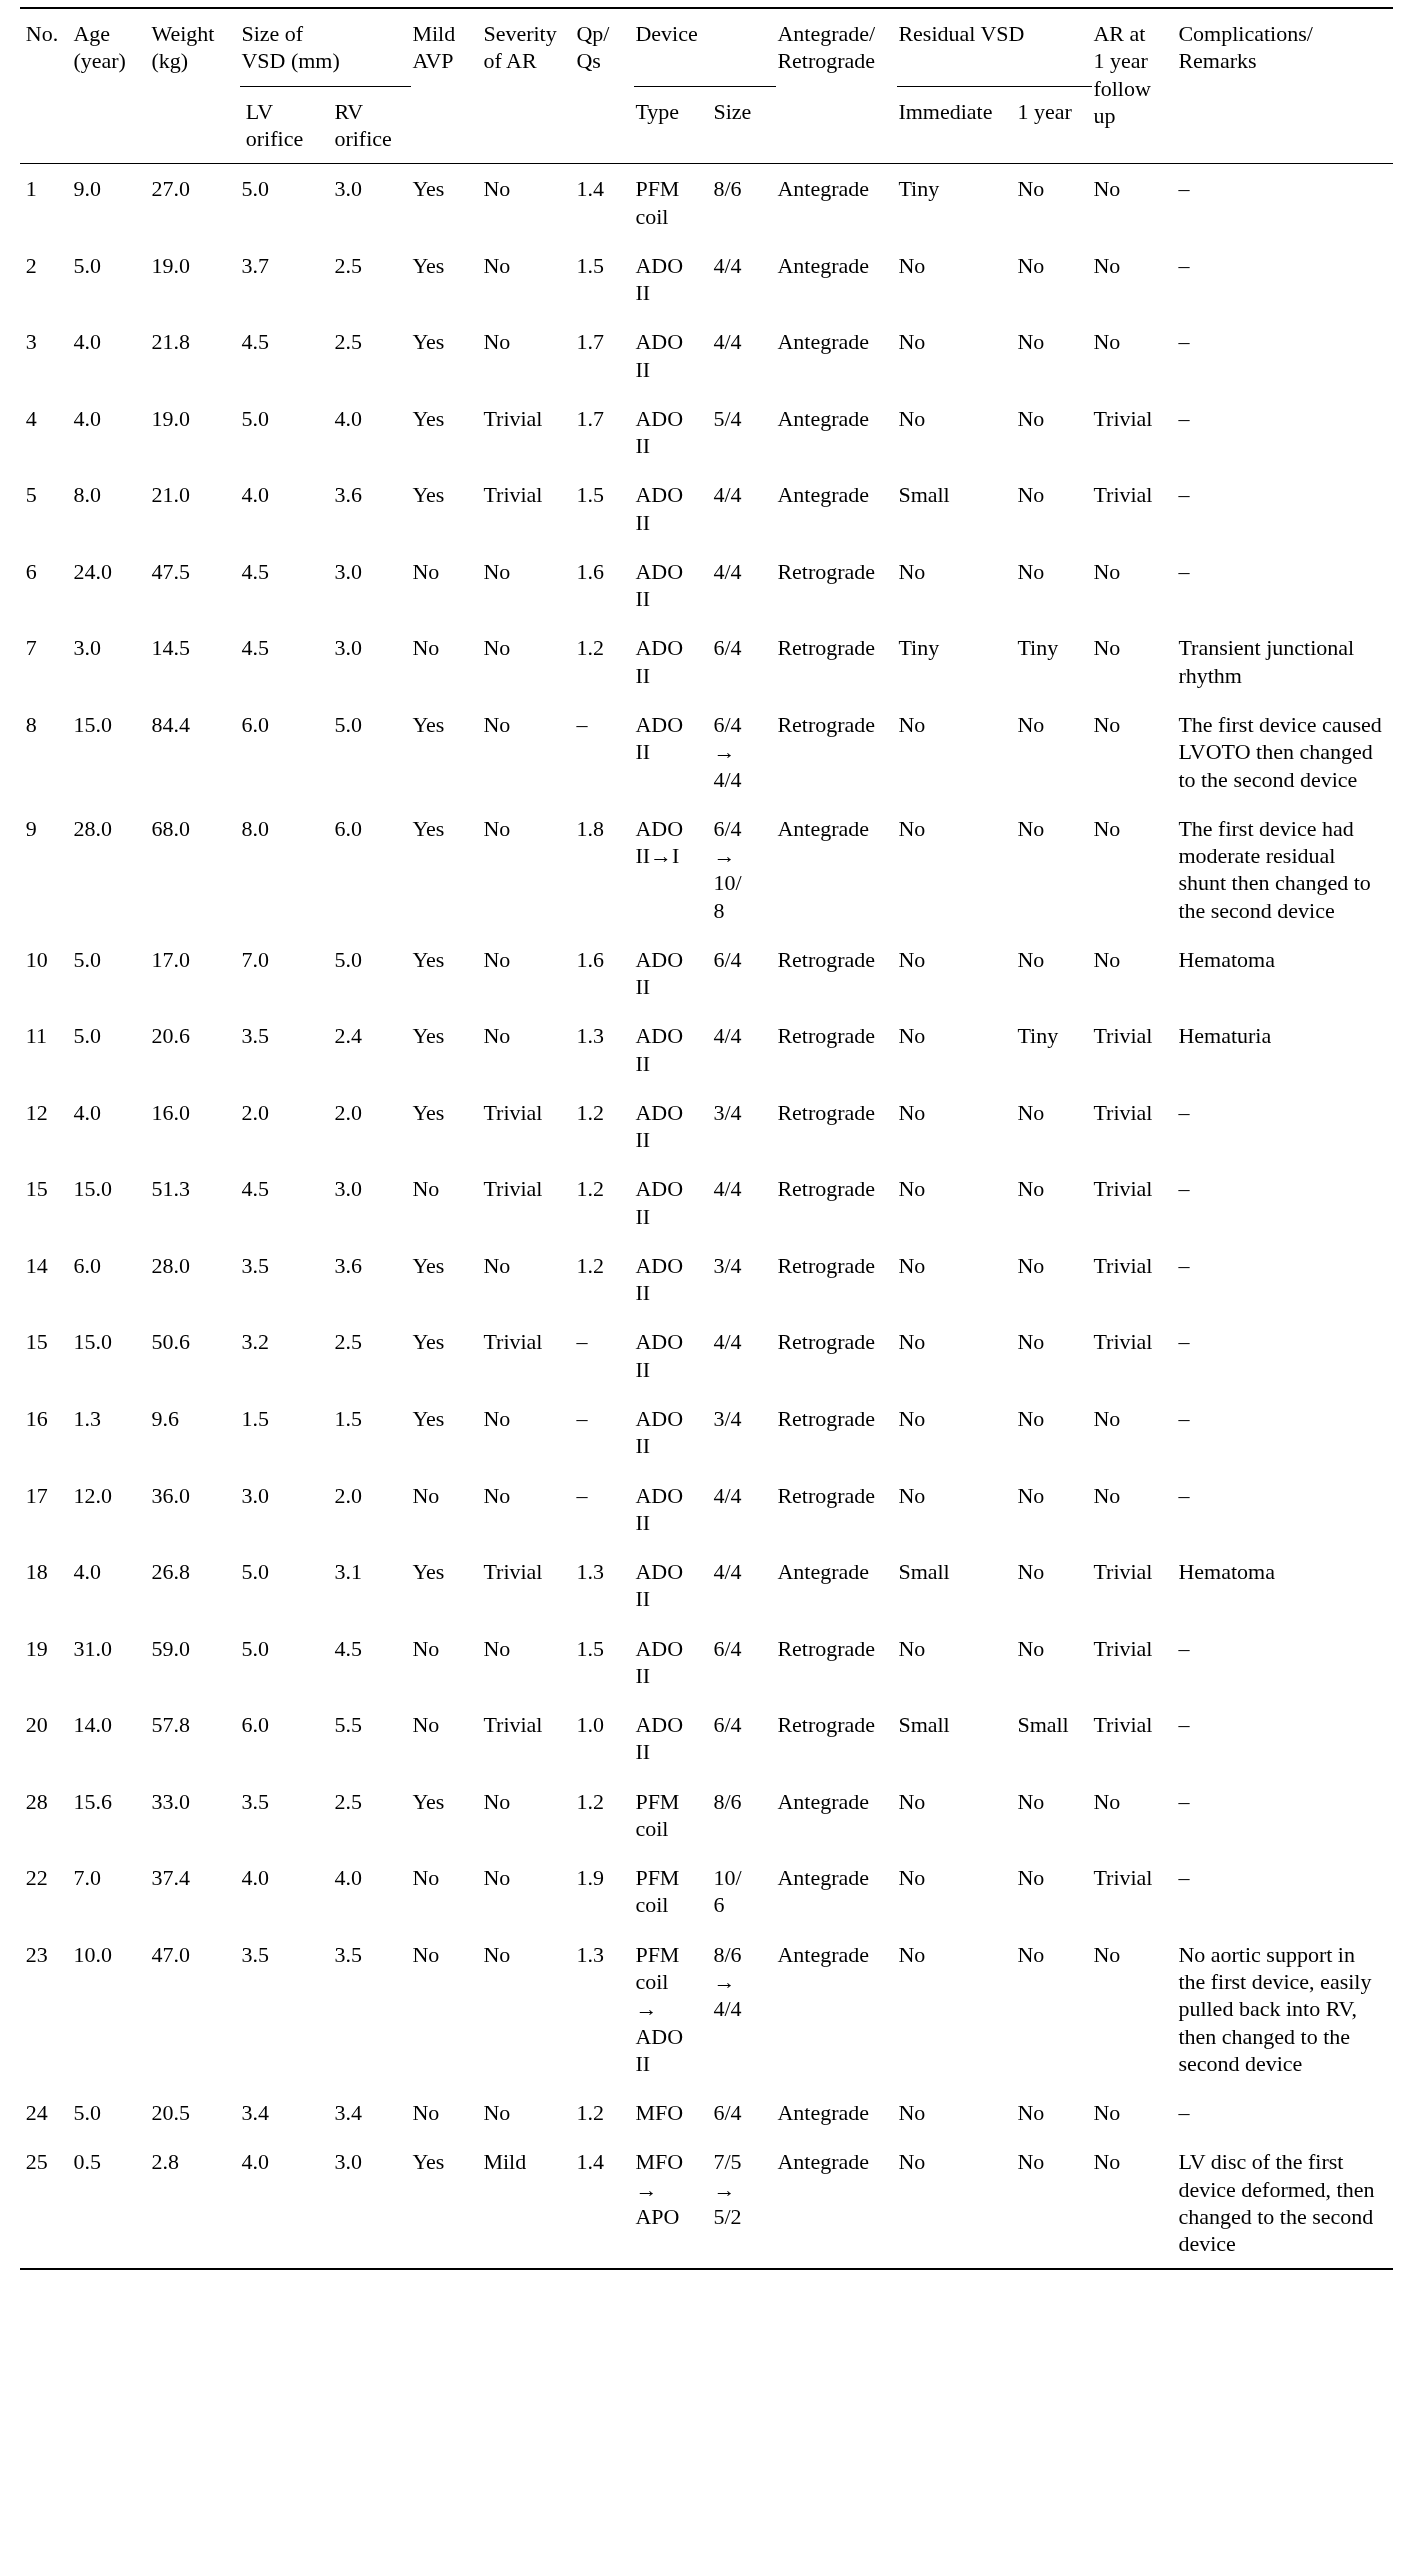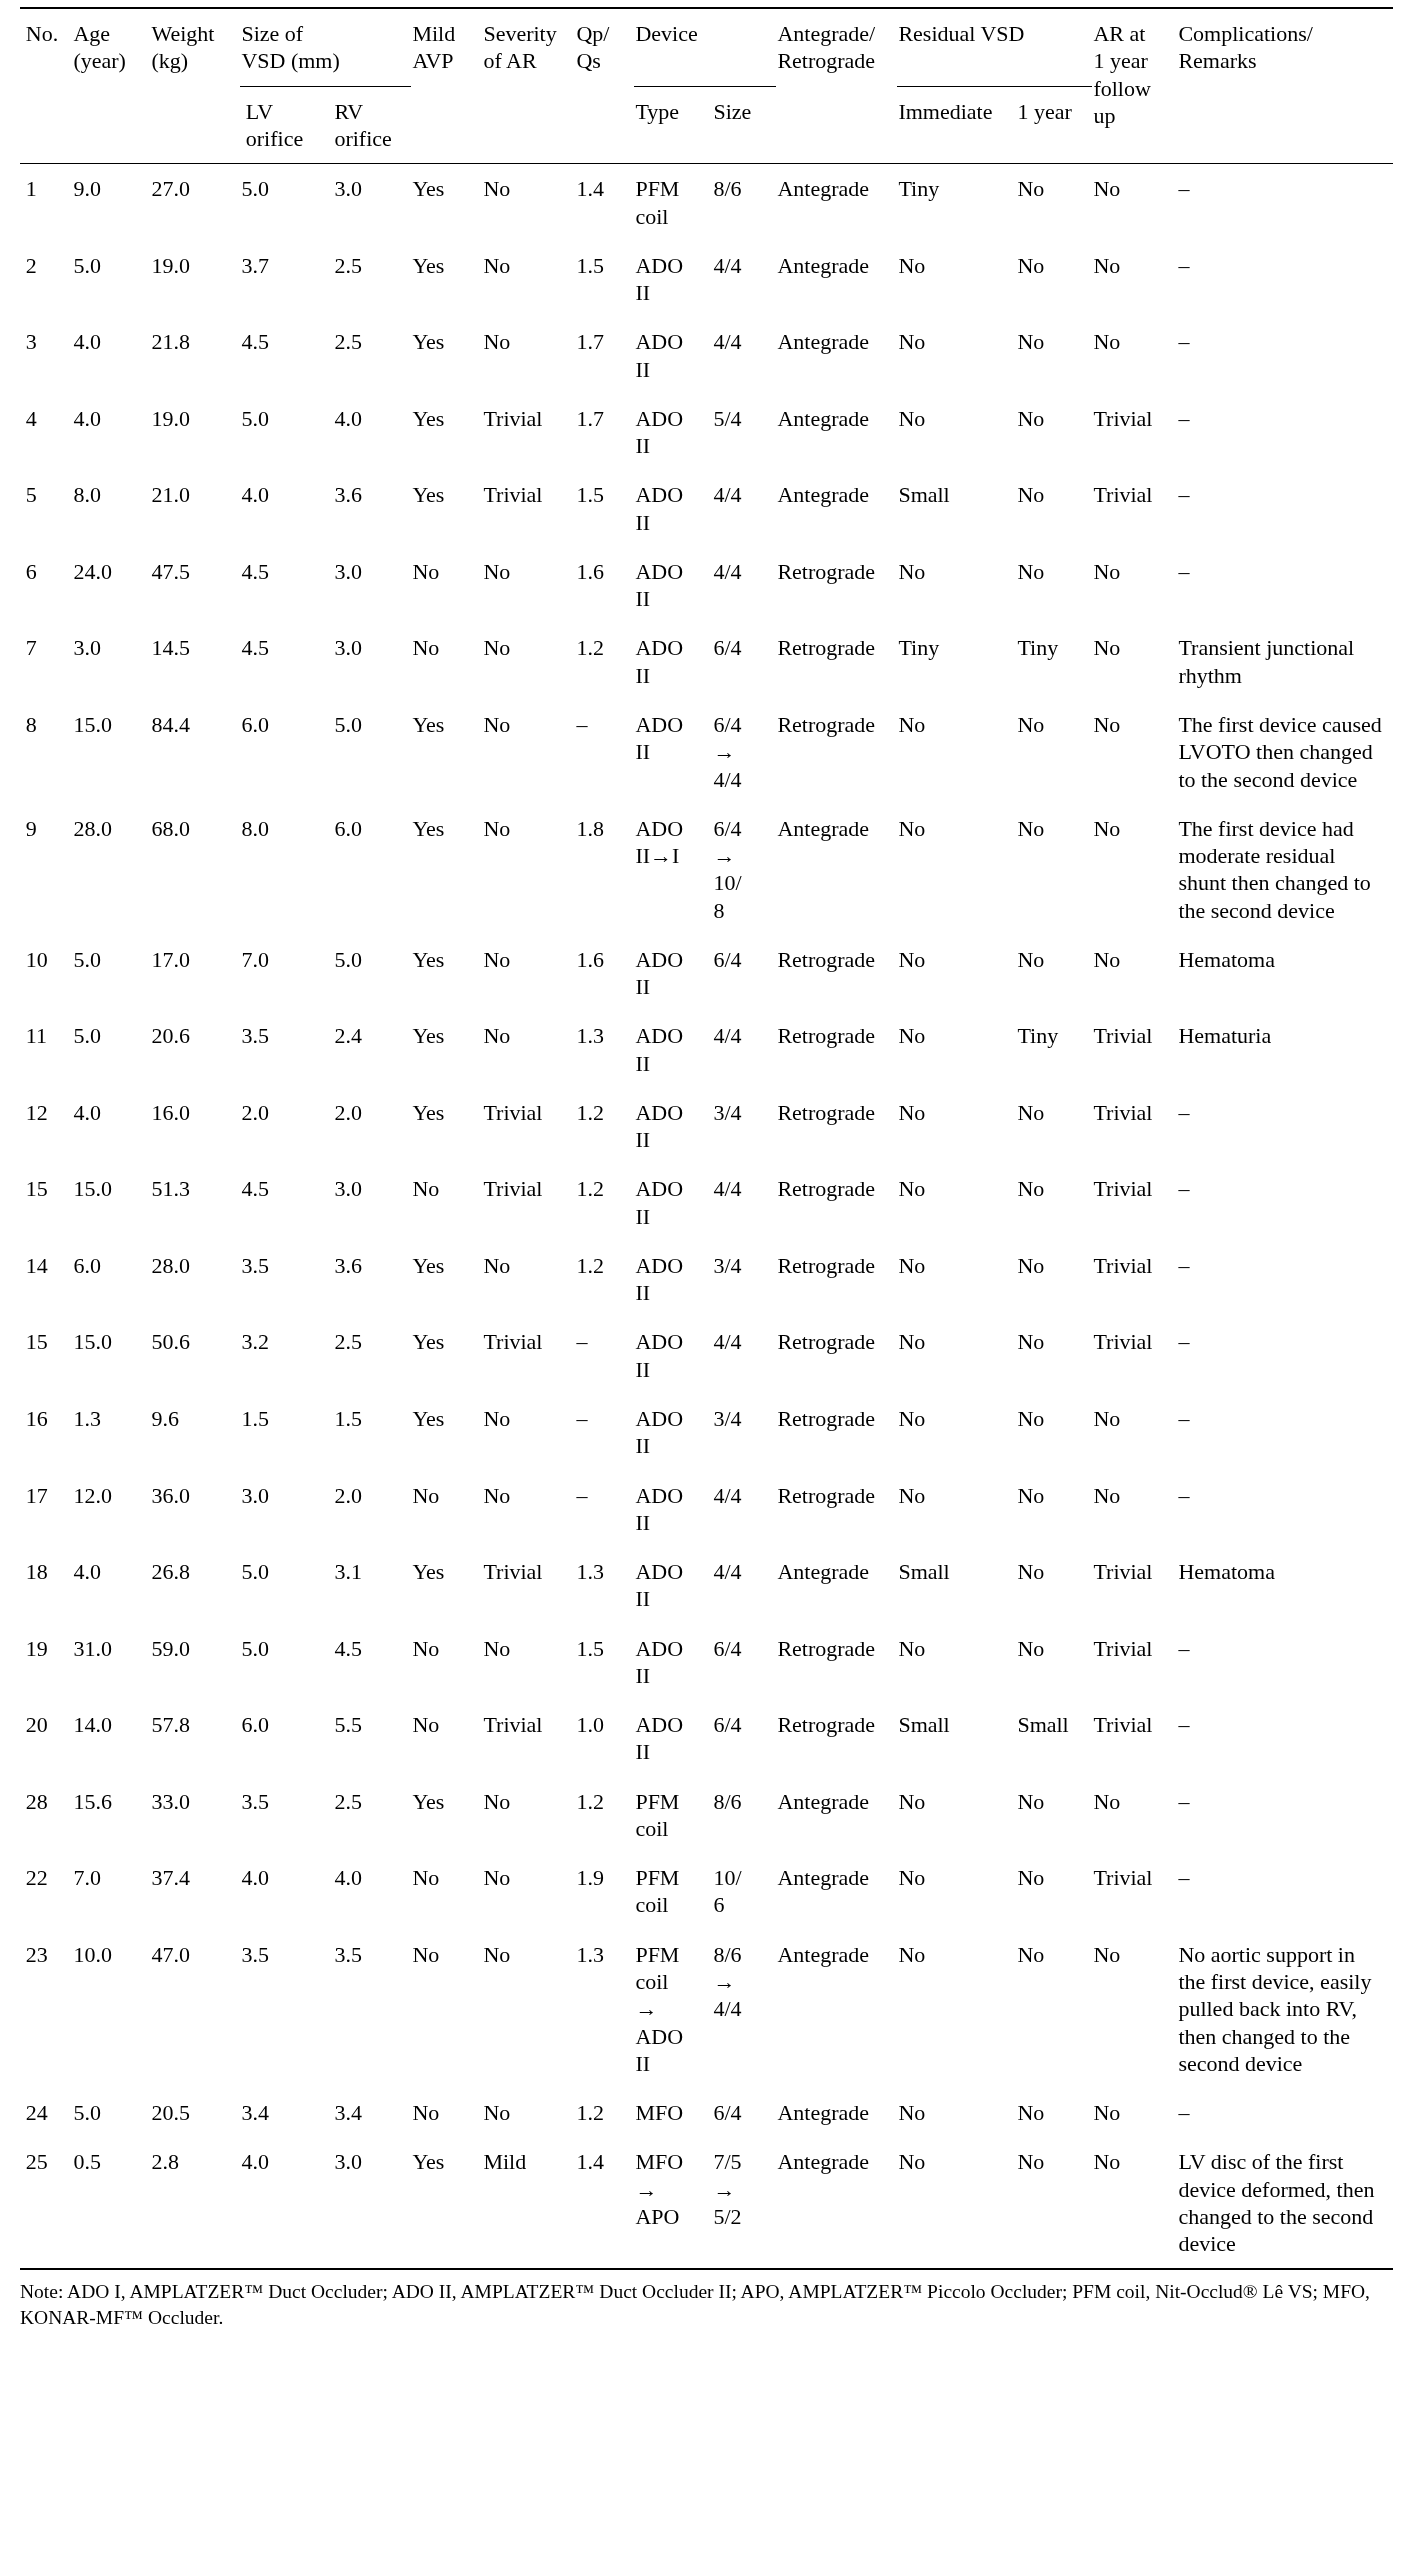--- a/index.html
+++ b/index.html
@@ -569,16 +569,15 @@
 5/2</td>
           <td>Antegrade</td>
           <td>No</td>
           <td>No</td>
           <td>No</td>
           <td>LV disc of the first device deformed, then changed to the second device</td>
         </tr>
       </tbody>
   </table>
 
-  <div class="footnote">Note: ADO I, AMPLATZER™ Duct Occluder; ADO II, AMPLATZER™ Duct Occluder II; APO, AMPLATZER™ Piccolo Occluder; PFM coil, Nit-Occlud® Lê VS; MFO, KONAR-MF™ Occluder.</div>
 
 </div>
 
 
 </body></html>

